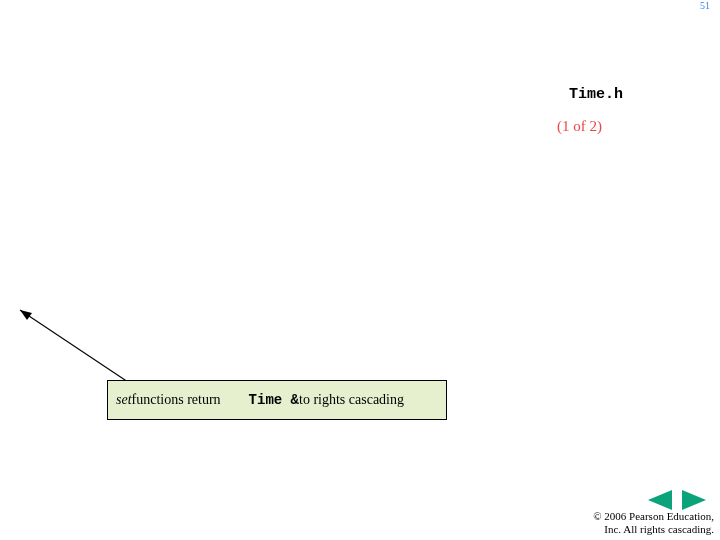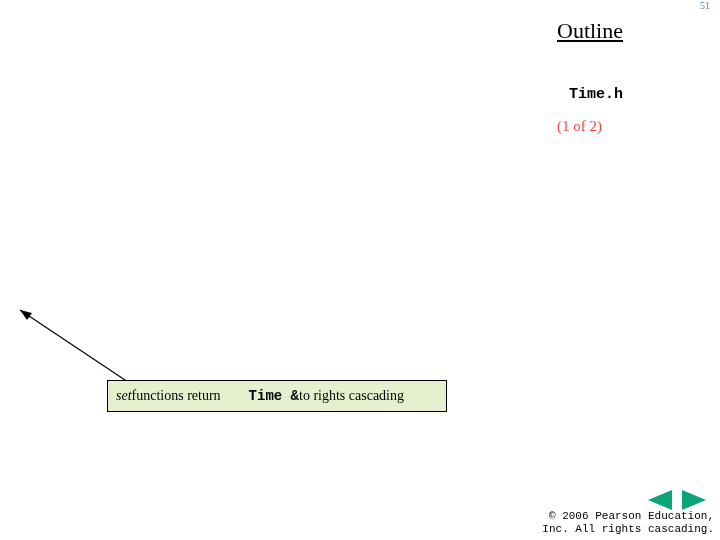--- a/index.html
+++ b/index.html
@@ -48,21 +48,21 @@
     top: 118px;
     left: 557px;
     font-size: 15px;
     color: #ef4444;
   }
   .callout-box {
     position: absolute;
     top: 380px;
     left: 107px;
     width: 340px;
-    height: 32px;
+    height: 40px;
     border: 1px solid #000;
     background: #e6f0ce;
     display: flex;
     align-items: center;
     padding: 0 8px;
     font-size: 14px;
     color: #000;
     white-space: nowrap;
   }
   .callout-box .italic { font-style: italic; }
@@ -85,35 +85,34 @@
   }
   .nav-btn {
     width: 24px;
     height: 20px;
     cursor: pointer;
   }
   .copyright {
     position: absolute;
     bottom: 4px;
     right: 6px;
-    font-family: Liberation Mono, monospace;
+    font-family: Liberation Serif, serif;
     font-size: 11px;
     color: #000;
     text-align: right;
     line-height: 1.2;
   }
 </style>
 </head>
 <body>
 
 <div class="slide">
 
   <div class="page-num">51</div>
 
-  <div class="outline-title">Outline</div>
 
   <div class="file-label">Time.h</div>
 
   <div class="page-of">(1 of 2)</div>
 
   <svg class="arrow-svg" viewBox="0 0 160 90">
     <line x1="10" y1="10" x2="118" y2="82" stroke="#000" stroke-width="1.2"></line>
     <polygon points="10,10 22,13 17,20" fill="#000"></polygon>
   </svg>
 

